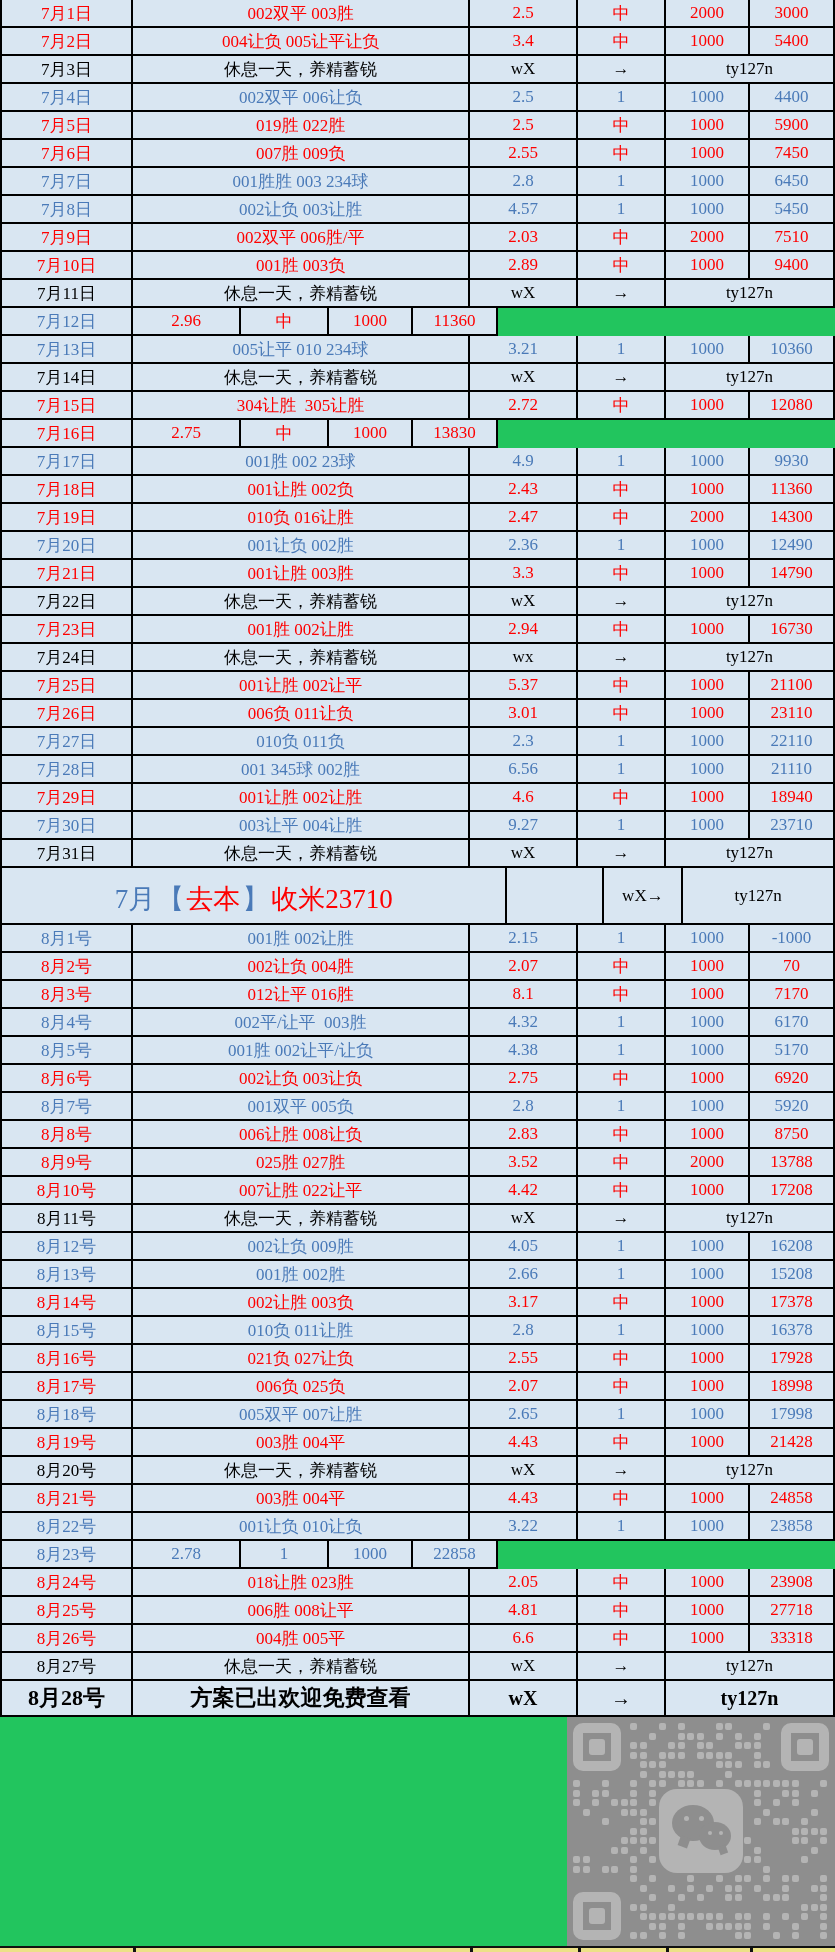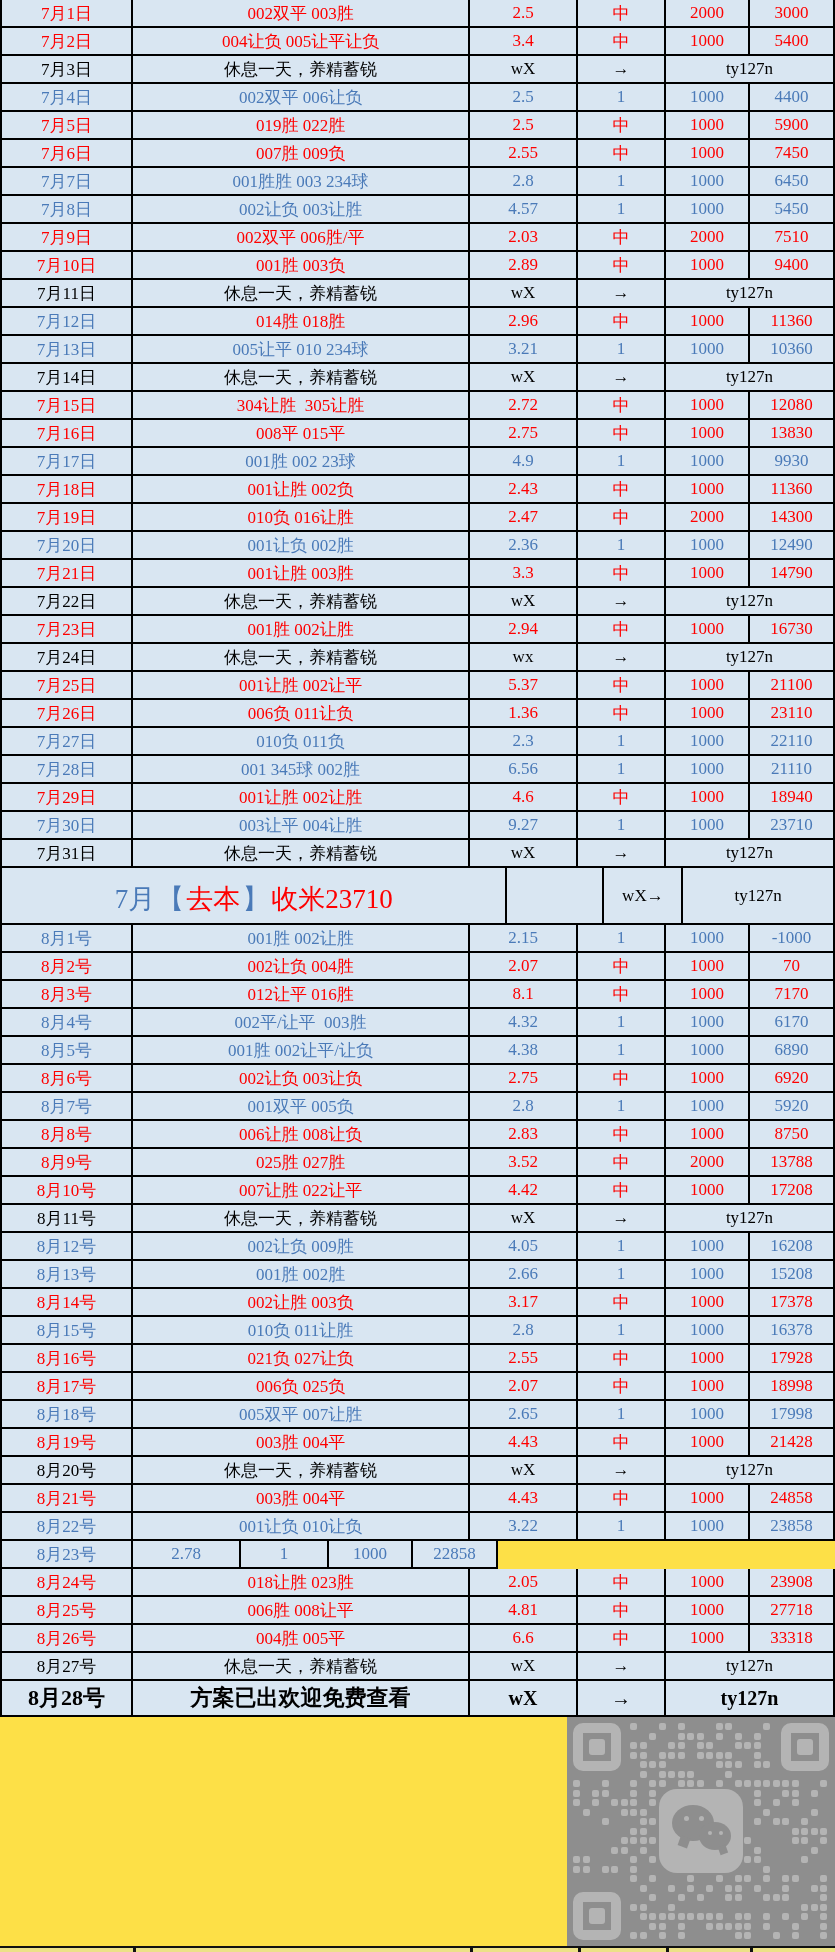--- a/index.html
+++ b/index.html
@@ -1,17 +1,17 @@
 <!DOCTYPE html>
 <html><head>
 <meta charset="utf-8">
 <style>
   html,body{margin:0;padding:0;background:#fff;}
   .page{position:relative;width:835px;height:1952px;overflow:hidden;
-        font-family:"Liberation Serif","DejaVu Serif",serif;background:#fde047;}
+        font-family:"Liberation Serif","DejaVu Serif",serif;background:#22c55e;}
   
   .bet-table{position:absolute;left:0;top:0;width:835px;border-left:2px solid #000;box-sizing:border-box;}
   .t-row{display:flex;width:833px;}
   .cell{box-sizing:border-box;height:28px;border-right:2px solid #000;border-bottom:2px solid #000;
         display:flex;align-items:center;justify-content:center;background:#d9e6f2;
         font-size:17px;white-space:pre;overflow:hidden;}
   .c-date {width:131px;}
   .c-picks{width:337px;}
   .c-odds {width:108px;}
   .c-res  {width:88px;}
@@ -161,21 +161,20 @@
       </div>
       <div class="t-row">
         <div class="cell c-date black">7月11日</div>
         <div class="cell c-picks black">休息一天，养精蓄锐</div>
         <div class="cell c-odds black">wX</div>
         <div class="cell c-res black">→</div>
         <div class="cell c-merge black">ty127n</div>
       </div>
       <div class="t-row">
         <div class="cell c-date blue">7月12日</div>
-        <div class="cell c-picks red">014胜 018胜</div>
         <div class="cell c-odds red">2.96</div>
         <div class="cell c-res red">中</div>
         <div class="cell c-stake red">1000</div>
         <div class="cell c-total red">11360</div>
       </div>
       <div class="t-row">
         <div class="cell c-date blue">7月13日</div>
         <div class="cell c-picks blue">005让平 010 234球</div>
         <div class="cell c-odds blue">3.21</div>
         <div class="cell c-res blue">1</div>
@@ -192,21 +191,20 @@
       <div class="t-row">
         <div class="cell c-date red">7月15日</div>
         <div class="cell c-picks red">304让胜  305让胜</div>
         <div class="cell c-odds red">2.72</div>
         <div class="cell c-res red">中</div>
         <div class="cell c-stake red">1000</div>
         <div class="cell c-total red">12080</div>
       </div>
       <div class="t-row">
         <div class="cell c-date red">7月16日</div>
-        <div class="cell c-picks red">008平 015平</div>
         <div class="cell c-odds red">2.75</div>
         <div class="cell c-res red">中</div>
         <div class="cell c-stake red">1000</div>
         <div class="cell c-total red">13830</div>
       </div>
       <div class="t-row">
         <div class="cell c-date blue">7月17日</div>
         <div class="cell c-picks blue">001胜 002 23球</div>
         <div class="cell c-odds blue">4.9</div>
         <div class="cell c-res blue">1</div>
@@ -271,21 +269,21 @@
         <div class="cell c-date red">7月25日</div>
         <div class="cell c-picks red">001让胜 002让平</div>
         <div class="cell c-odds red">5.37</div>
         <div class="cell c-res red">中</div>
         <div class="cell c-stake red">1000</div>
         <div class="cell c-total red">21100</div>
       </div>
       <div class="t-row">
         <div class="cell c-date red">7月26日</div>
         <div class="cell c-picks red">006负 011让负</div>
-        <div class="cell c-odds red">1.36</div>
+        <div class="cell c-odds red">3.01</div>
         <div class="cell c-res red">中</div>
         <div class="cell c-stake red">1000</div>
         <div class="cell c-total red">23110</div>
       </div>
       <div class="t-row">
         <div class="cell c-date blue">7月27日</div>
         <div class="cell c-picks blue">010负 011负</div>
         <div class="cell c-odds blue">2.3</div>
         <div class="cell c-res blue">1</div>
         <div class="cell c-stake blue">1000</div>
@@ -359,21 +357,21 @@
         <div class="cell c-res blue">1</div>
         <div class="cell c-stake blue">1000</div>
         <div class="cell c-total blue">6170</div>
       </div>
       <div class="t-row">
         <div class="cell c-date blue">8月5号</div>
         <div class="cell c-picks blue">001胜 002让平/让负</div>
         <div class="cell c-odds blue">4.38</div>
         <div class="cell c-res blue">1</div>
         <div class="cell c-stake blue">1000</div>
-        <div class="cell c-total blue">6890</div>
+        <div class="cell c-total blue">5170</div>
       </div>
       <div class="t-row">
         <div class="cell c-date red">8月6号</div>
         <div class="cell c-picks red">002让负 003让负</div>
         <div class="cell c-odds red">2.75</div>
         <div class="cell c-res red">中</div>
         <div class="cell c-stake red">1000</div>
         <div class="cell c-total red">6920</div>
       </div>
       <div class="t-row">

